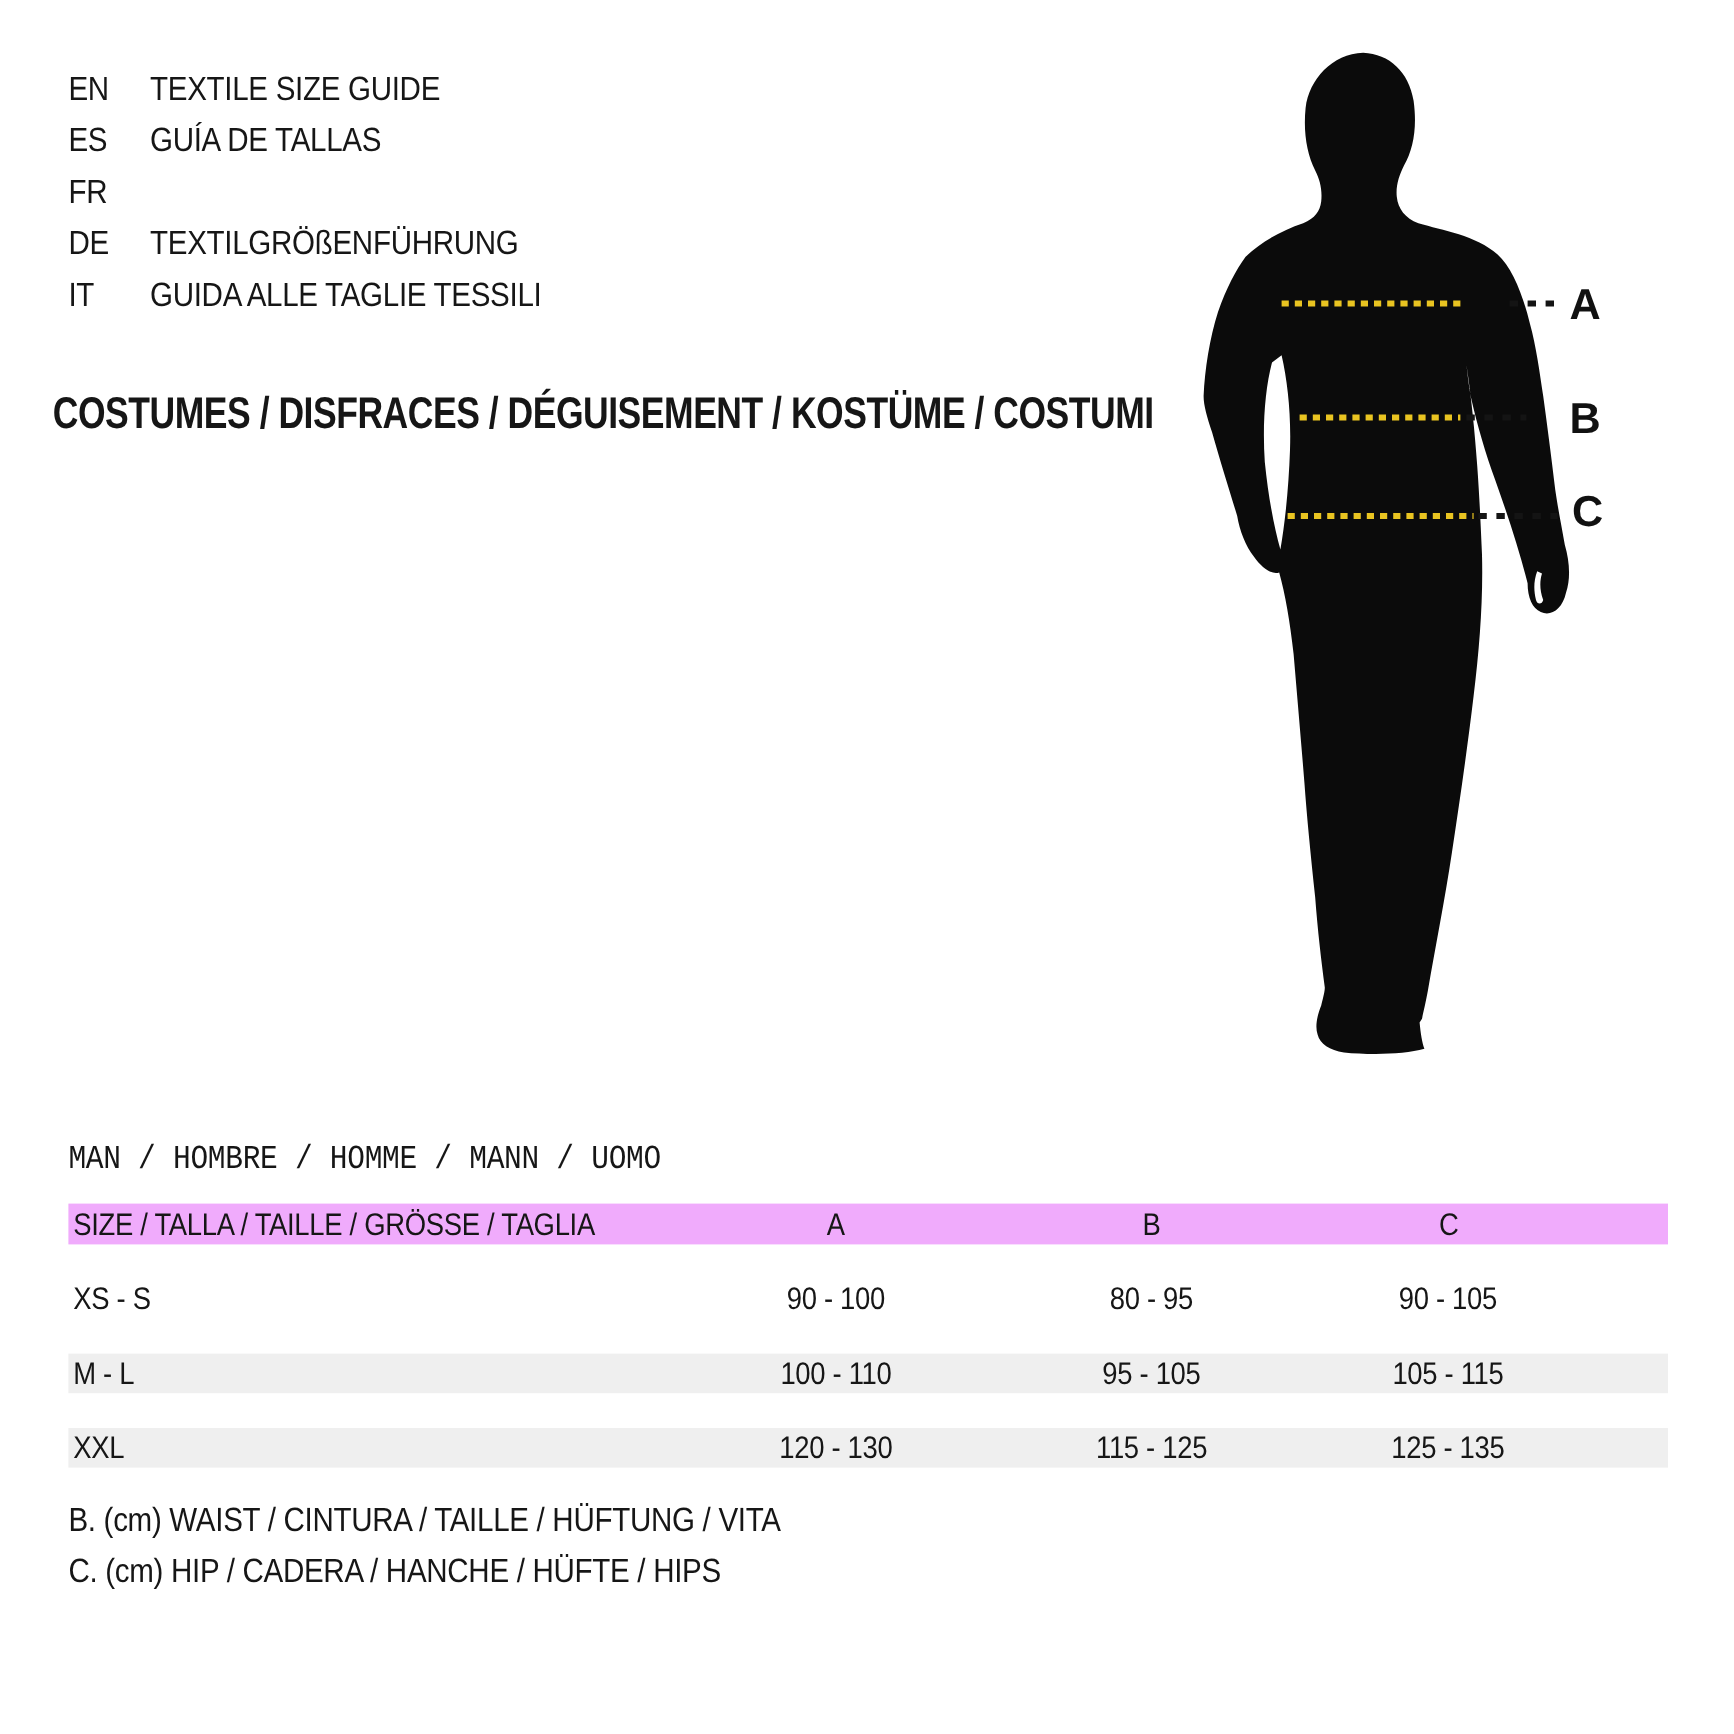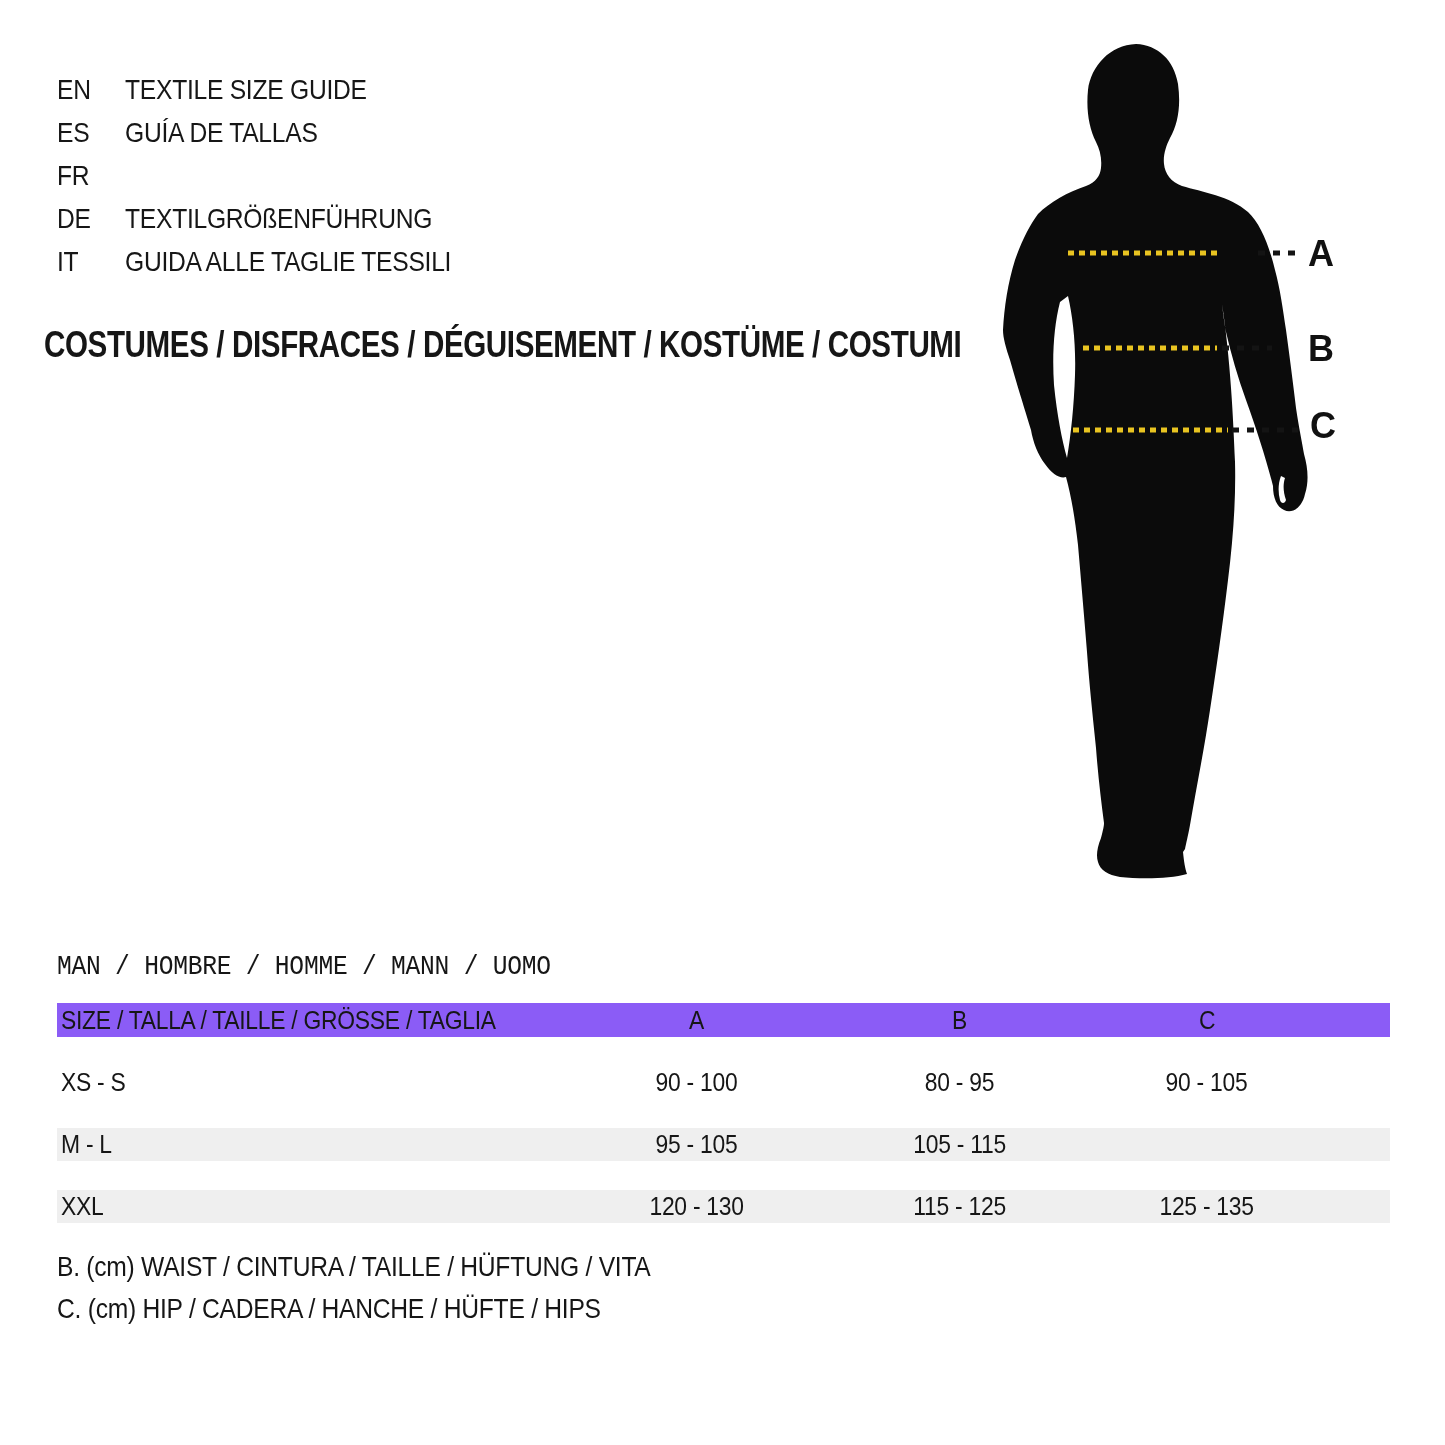--- a/index.html
+++ b/index.html
@@ -5,39 +5,39 @@
   html,body{margin:0;padding:0;background:#ffffff;}
   #page{
     position:relative;width:1445px;height:1445px;background:#ffffff;overflow:hidden;
     font-family:"Liberation Sans","DejaVu Sans",sans-serif;color:#161616;
   }
   
   .cx{display:inline-block;transform:scaleX(0.88);transform-origin:0 50%;white-space:nowrap;letter-spacing:-0.3px;}
   .cxc{display:inline-block;transform:scaleX(0.88);transform-origin:50% 50%;white-space:nowrap;letter-spacing:-0.3px;}
 
   
-  .lang-list{position:absolute;left:57px;top:68px;}
+  .lang-list{position:absolute;left:57px;top:52px;}
   .lang-row{display:flex;height:43px;line-height:43px;font-size:28px;font-weight:500;}
   .lang-code{width:68px;flex:0 0 68px;}
 
   
   .category{position:absolute;left:44px;top:326px;font-size:37px;font-weight:700;line-height:38px;}
   .category .cx{transform:scaleX(0.80);letter-spacing:-0.5px;}
 
   
   .figure-wrap{position:absolute;left:990px;top:30px;width:360px;height:900px;}
   .figure-wrap svg{display:block;width:100%;height:100%;}
 
   
   .section-title{position:absolute;left:57px;top:950px;font-size:28px;font-weight:500;line-height:34px;font-family:Liberation Mono, monospace;}
 
   
   .size-table{position:absolute;left:57px;top:1003px;width:1333px;font-size:26px;}
   .t-row{display:grid;grid-template-columns:500px 280px 245px 250px 58px;align-items:center;}
-  .t-head{height:34px;background:#8b5cf6;font-weight:500;}
+  .t-head{height:34px;background:#f0abfc;font-weight:500;}
   .t-body{height:33px;background:#ffffff;margin-top:29px;}
   .t-body.alt{background:#efefef;}
   .t-cell-label{text-align:left;padding-left:4px;}
   .t-cell-num{text-align:center;}
 
   
   .notes{position:absolute;left:57px;top:1246px;font-size:28px;line-height:42px;font-weight:500;}
 </style>
 </head>
 <body>
@@ -147,20 +147,21 @@
     </div>
     <div class="t-row t-body">
       <div class="t-cell-label"><span class="cx">XS - S</span></div>
       <div class="t-cell-num"><span class="cxc">90 - 100</span></div>
       <div class="t-cell-num"><span class="cxc">80 - 95</span></div>
       <div class="t-cell-num"><span class="cxc">90 - 105</span></div>
       <div></div>
     </div>
     <div class="t-row t-body alt">
       <div class="t-cell-label"><span class="cx">M - L</span></div>
+      <div class="t-cell-num"><span class="cxc">100 - 110</span></div>
       <div class="t-cell-num"><span class="cxc">95 - 105</span></div>
       <div class="t-cell-num"><span class="cxc">105 - 115</span></div>
       <div></div>
     </div>
     <div class="t-row t-body alt">
       <div class="t-cell-label"><span class="cx">XXL</span></div>
       <div class="t-cell-num"><span class="cxc">120 - 130</span></div>
       <div class="t-cell-num"><span class="cxc">115 - 125</span></div>
       <div class="t-cell-num"><span class="cxc">125 - 135</span></div>
       <div></div>

